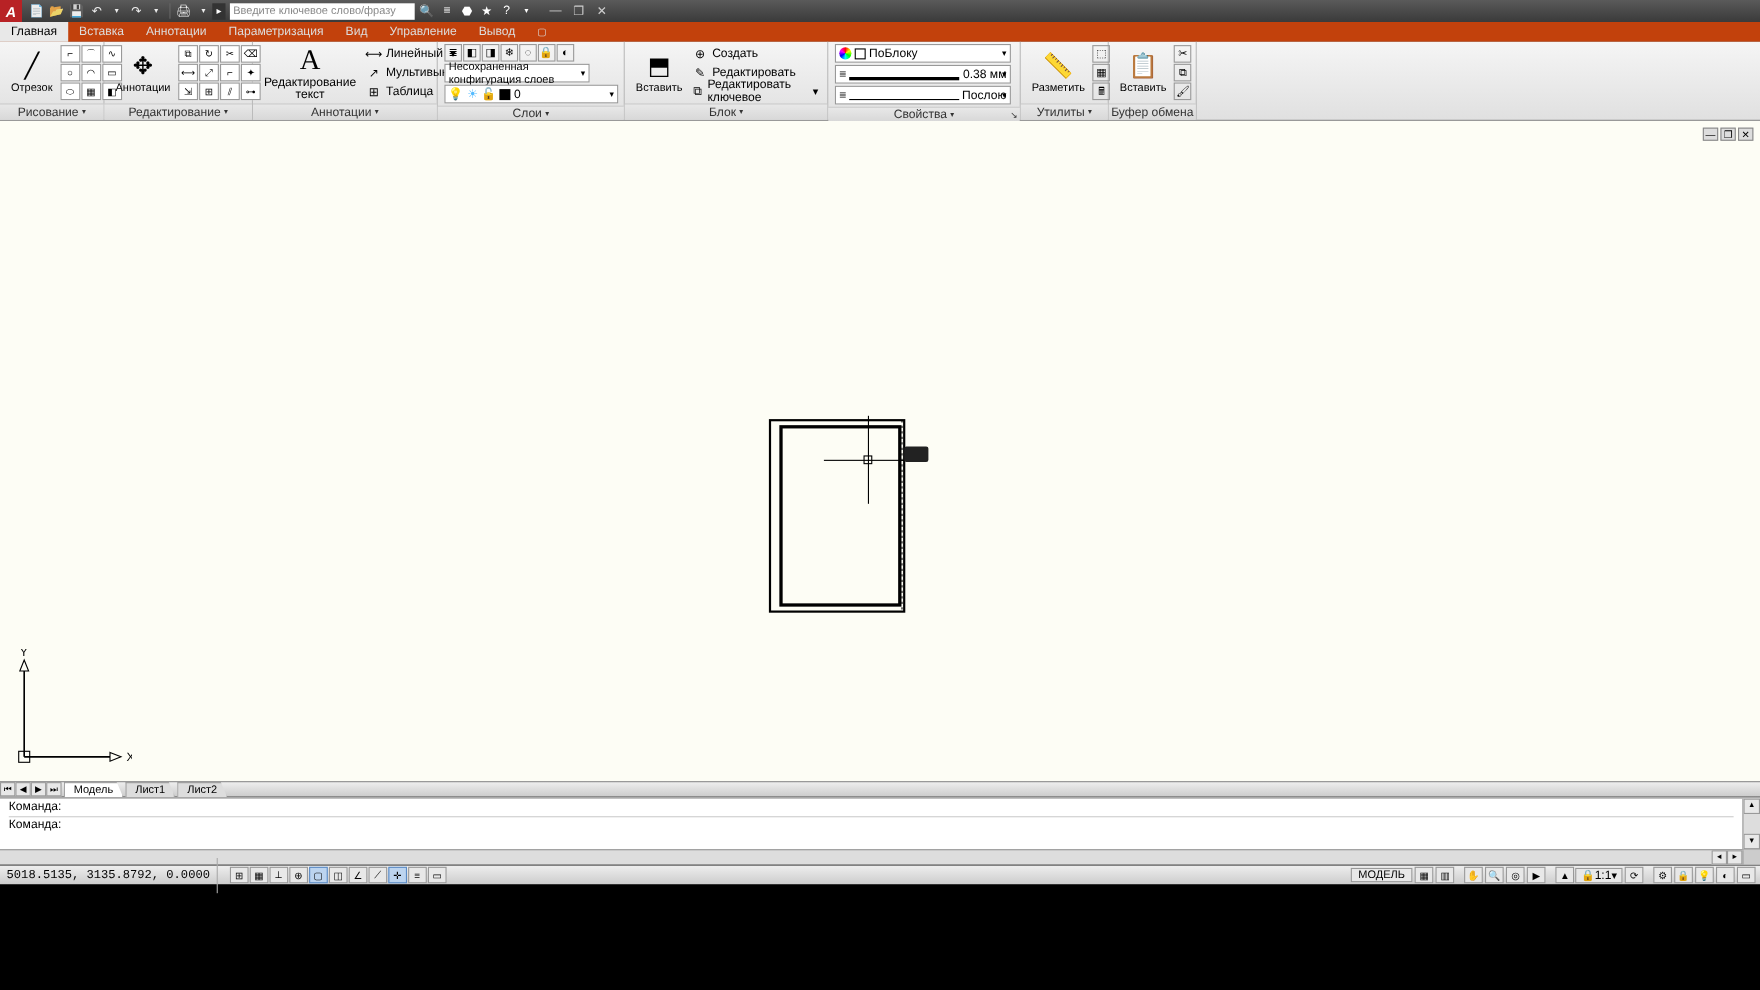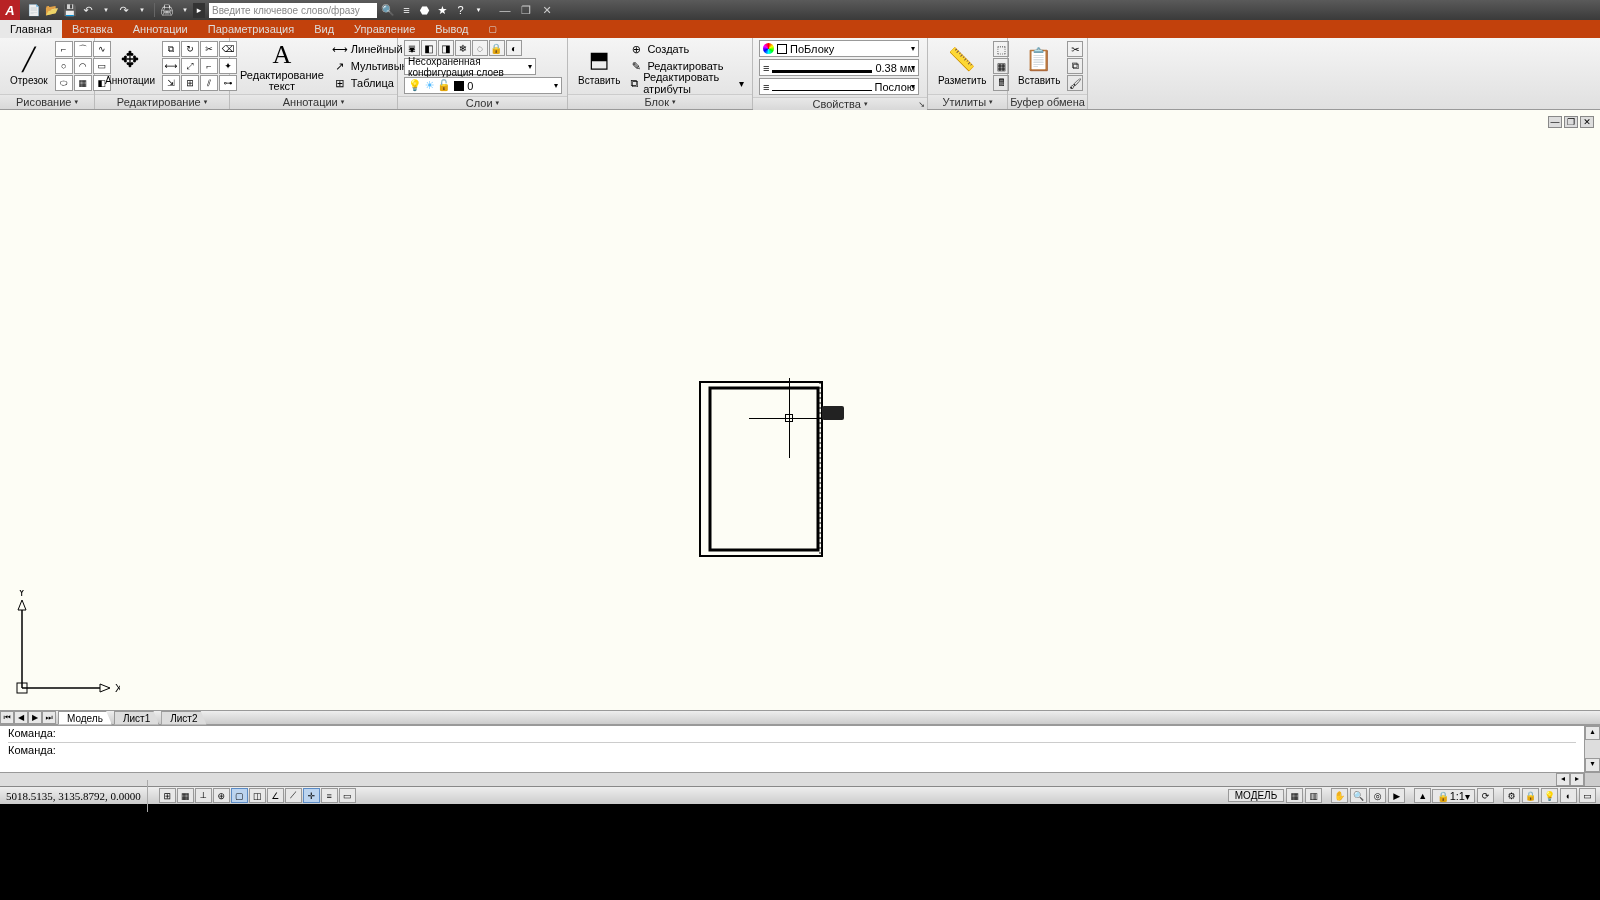--- a/index.html
+++ b/index.html
@@ -53,21 +53,21 @@
 .nav-btns span{width:14px;height:13px;border:1px solid #999;background:#e8e8e8;display:flex;align-items:center;justify-content:center;font-size:8px;cursor:pointer}
 .mtab{padding:1px 8px;background:#fff;border:1px solid #999;border-bottom:none;font-size:10px;cursor:pointer;margin-left:2px;clip-path:polygon(0 0,calc(100% - 6px) 0,100% 100%,0 100%)}
 .mtab.inactive{background:#ddd}
 .cmd-area{height:47px;background:#fff;border-top:1px solid #999;display:flex}
 .cmd-text{flex:1;font-family:monospace;font-size:11px;padding:1px 8px;line-height:13px}
 .scrollbar-v{width:16px;background:#ddd;border-left:1px solid #999;display:flex;flex-direction:column}
 .scrollbar-v .sb-btn{height:14px;background:#e8e8e8;border:1px solid #999;text-align:center;font-size:8px}
 .scrollbar-h{height:14px;background:#ddd;display:flex;border-top:1px solid #999}
 .scrollbar-h .sb-btn{width:14px;background:#e8e8e8;border:1px solid #999;text-align:center;font-size:8px}
 .statusbar{height:18px;background:linear-gradient(to bottom,#eee,#ccc);display:flex;align-items:center;border-top:1px solid #888;font-size:10px}
-.coords{padding:16px 6px;border-right:1px solid #aaa;font-family:Liberation Serif, serif;height:100%;display:flex;align-items:center}
+.coords{padding:16px 6px;border-right:1px solid #aaa;font-family:Liberation Mono, monospace;height:100%;display:flex;align-items:center}
 .st-btn{width:17px;height:15px;border:1px solid #999;background:#e8e8e8;margin-left:1px;display:flex;align-items:center;justify-content:center;font-size:9px;cursor:pointer}
 .st-btn.active{background:#bcd4ef;border-color:#5b8bc5}
 .st-right{margin-left:auto;display:flex;align-items:center;gap:1px;padding-right:4px}
 .model-label{padding:0 6px;border:1px solid #999;background:#e8e8e8;font-size:10px}
 .blackstrip{height:128px;background:#000}
 </style>
 </head>
 <body>
 
 <div class="titlebar">
@@ -222,21 +222,21 @@
       </div>
       <div class="vstack">
         <div class="hitem">
             <span class="ico">⊕</span>
             <span>Создать</span>
           </div>
         <div class="hitem">
             <span class="ico">✎</span>
             <span>Редактировать</span>
           </div>
-        <div class="hitem"><span class="ico">⧉</span><span>Редактировать атрибуты</span>&nbsp;▾</div>
+        <div class="hitem"><span class="ico">⧉</span><span>Редактировать ключевое</span>&nbsp;▾</div>
       </div>
     </div>
     <div class="panel-title">
         <span>Блок</span>
         <span class="arrow">▾</span>
       </div>
   </div>
 
   <div class="panel" style="width:175px">
     <div class="panel-body" style="flex-direction:column;align-items:stretch;gap:2px">

